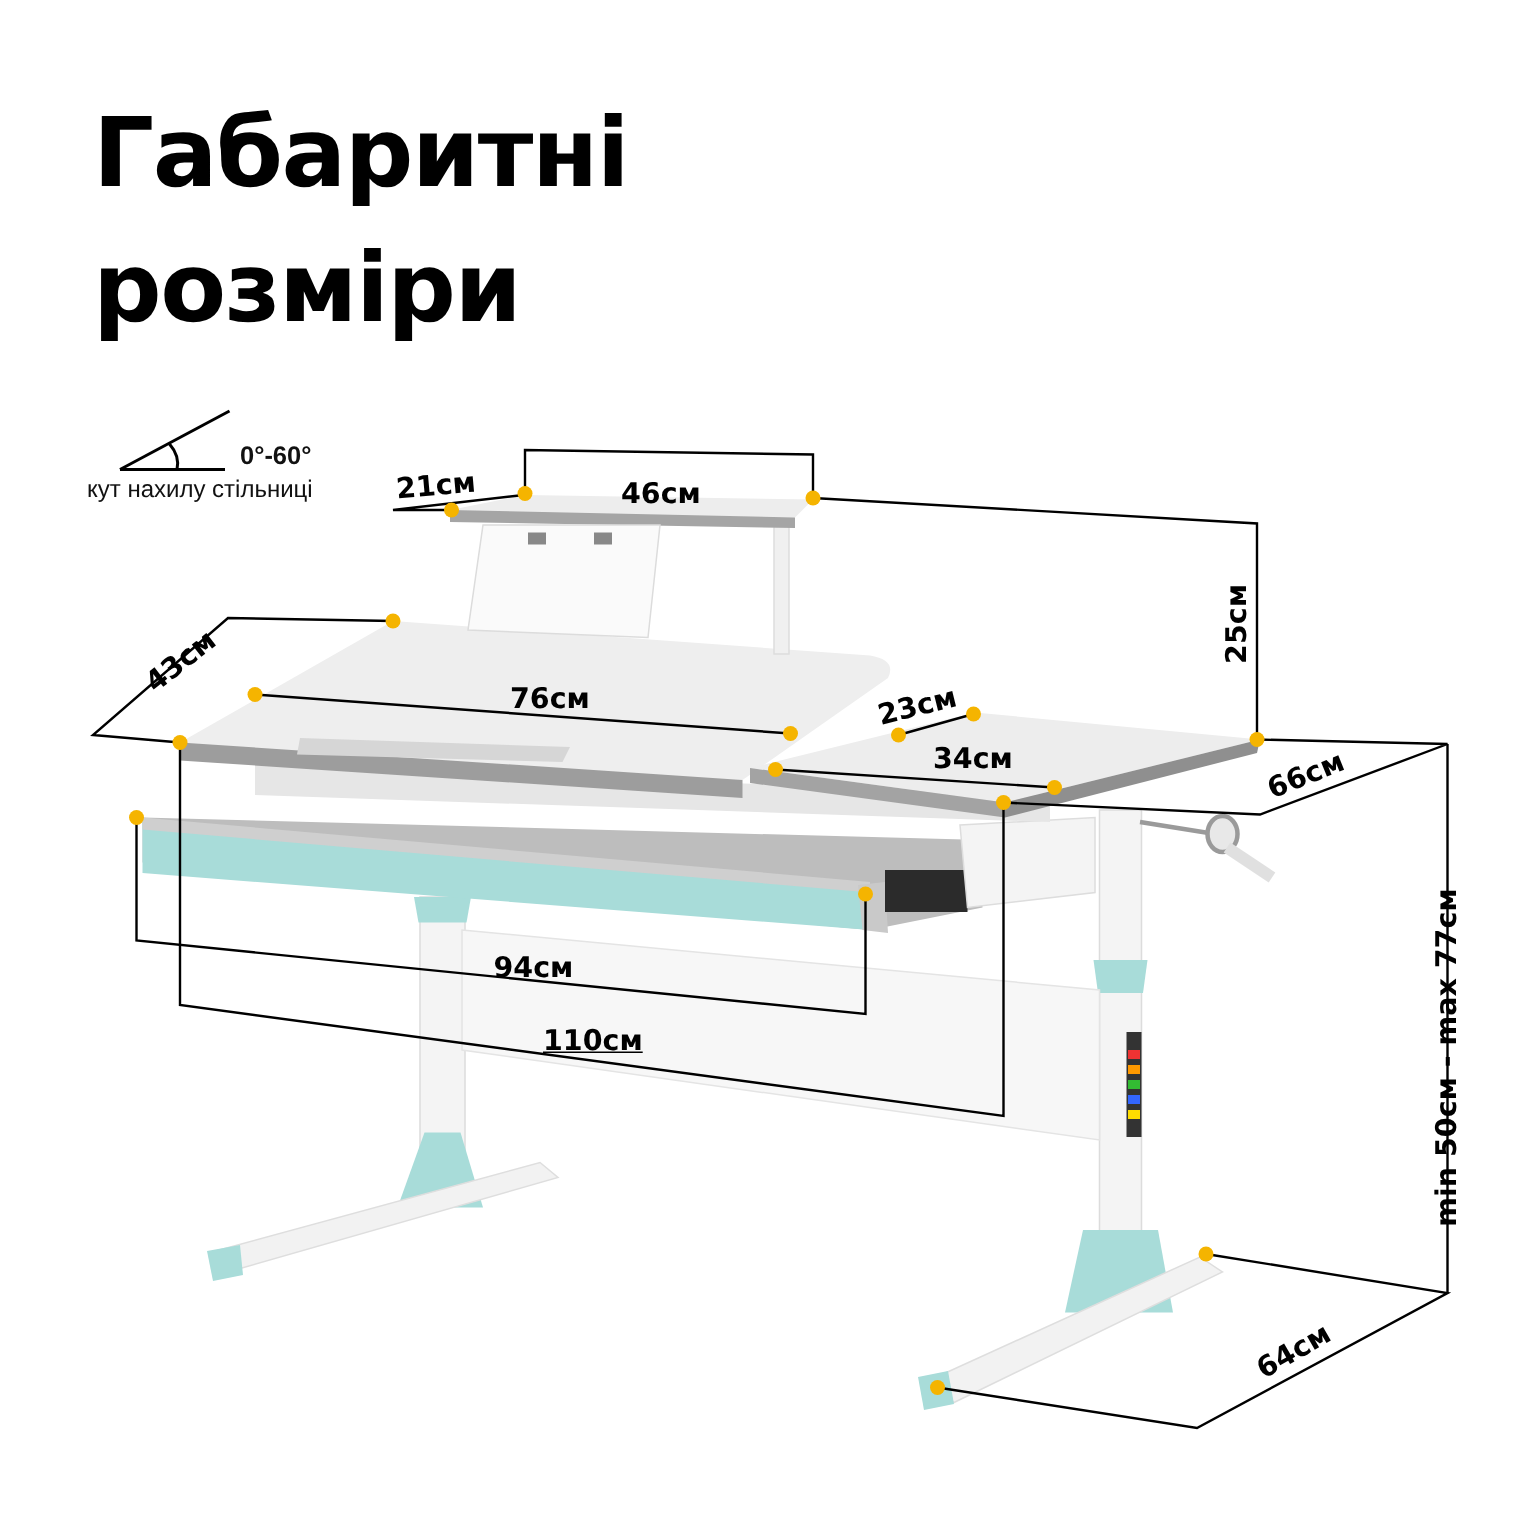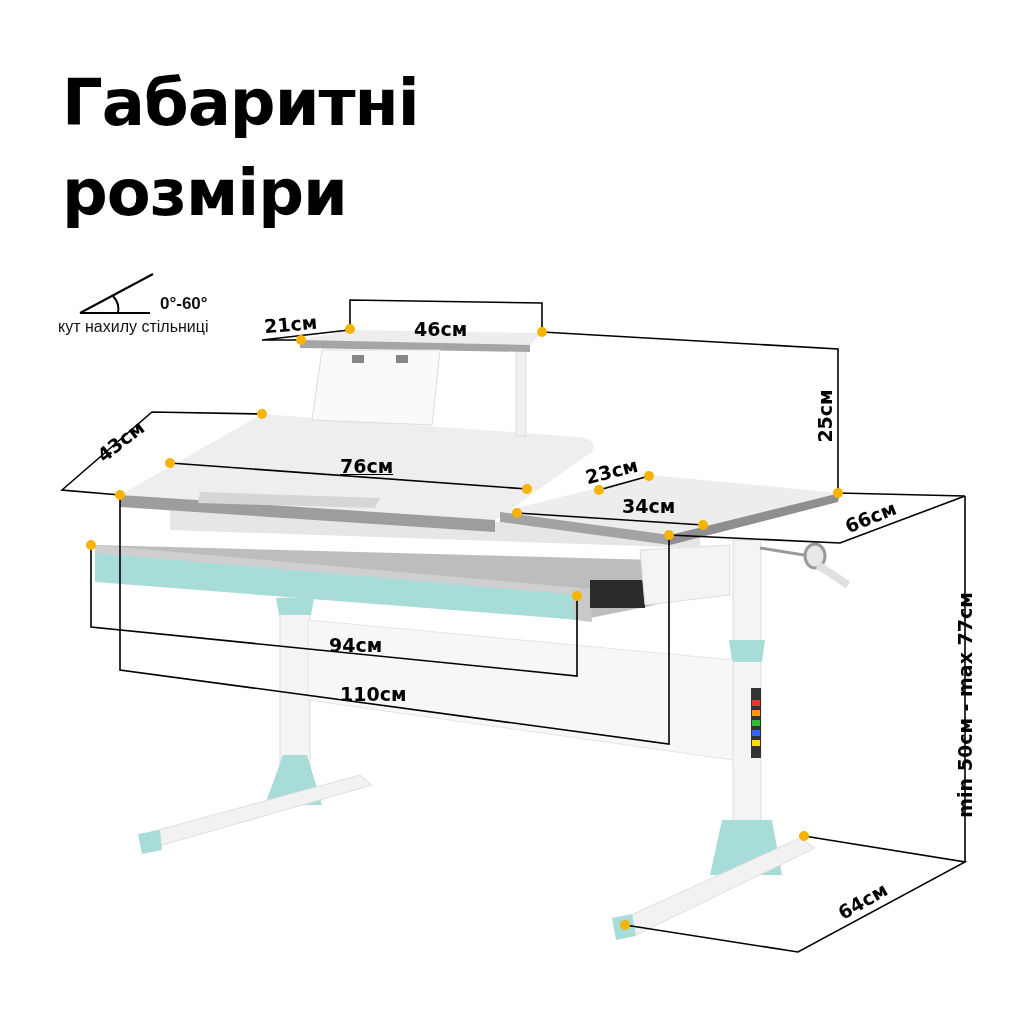--- a/index.html
+++ b/index.html
@@ -137,20 +137,20 @@
   </g>
 </svg>
 
 <div class="angle-range">0°-60°</div>
 <div class="angle-note">кут нахилу стільниці</div>
 
 <div class="dim" style="left:414px;top:278px;margin-top:40px;">46см</div>
 <div class="dim" style="left:264px;top:313px;transform:rotate(-5deg);">21см</div>
 <div class="dim" style="left:798px;top:405px;transform:rotate(-90deg);">25см</div>
 <div class="dim" style="left:94px;top:430px;transform:rotate(-38deg);">43см</div>
-<div class="dim" style="left:340px;top:455px;text-decoration:underline;">76см</div>
+<div class="dim" style="left:340px;top:455px;">76см</div>
 <div class="dim" style="left:585px;top:460px;transform:rotate(-14deg);">23см</div>
 <div class="dim" style="left:622px;top:495px;">34см</div>
 <div class="dim" style="left:844px;top:506px;transform:rotate(-22deg);">66см</div>
 <div class="dim" style="left:329px;top:634px;">94см</div>
-<div class="dim" style="left:340px;top:683px;">110см</div>
+<div class="dim" style="left:362px;top:683px;text-decoration:underline;">110см</div>
 <div class="dim" style="left:852px;top:694px;transform:rotate(-90deg);">min 50см - max 77см</div>
 <div class="dim" style="left:836px;top:890px;transform:rotate(-30deg);">64см</div>
 
 </body></html>

